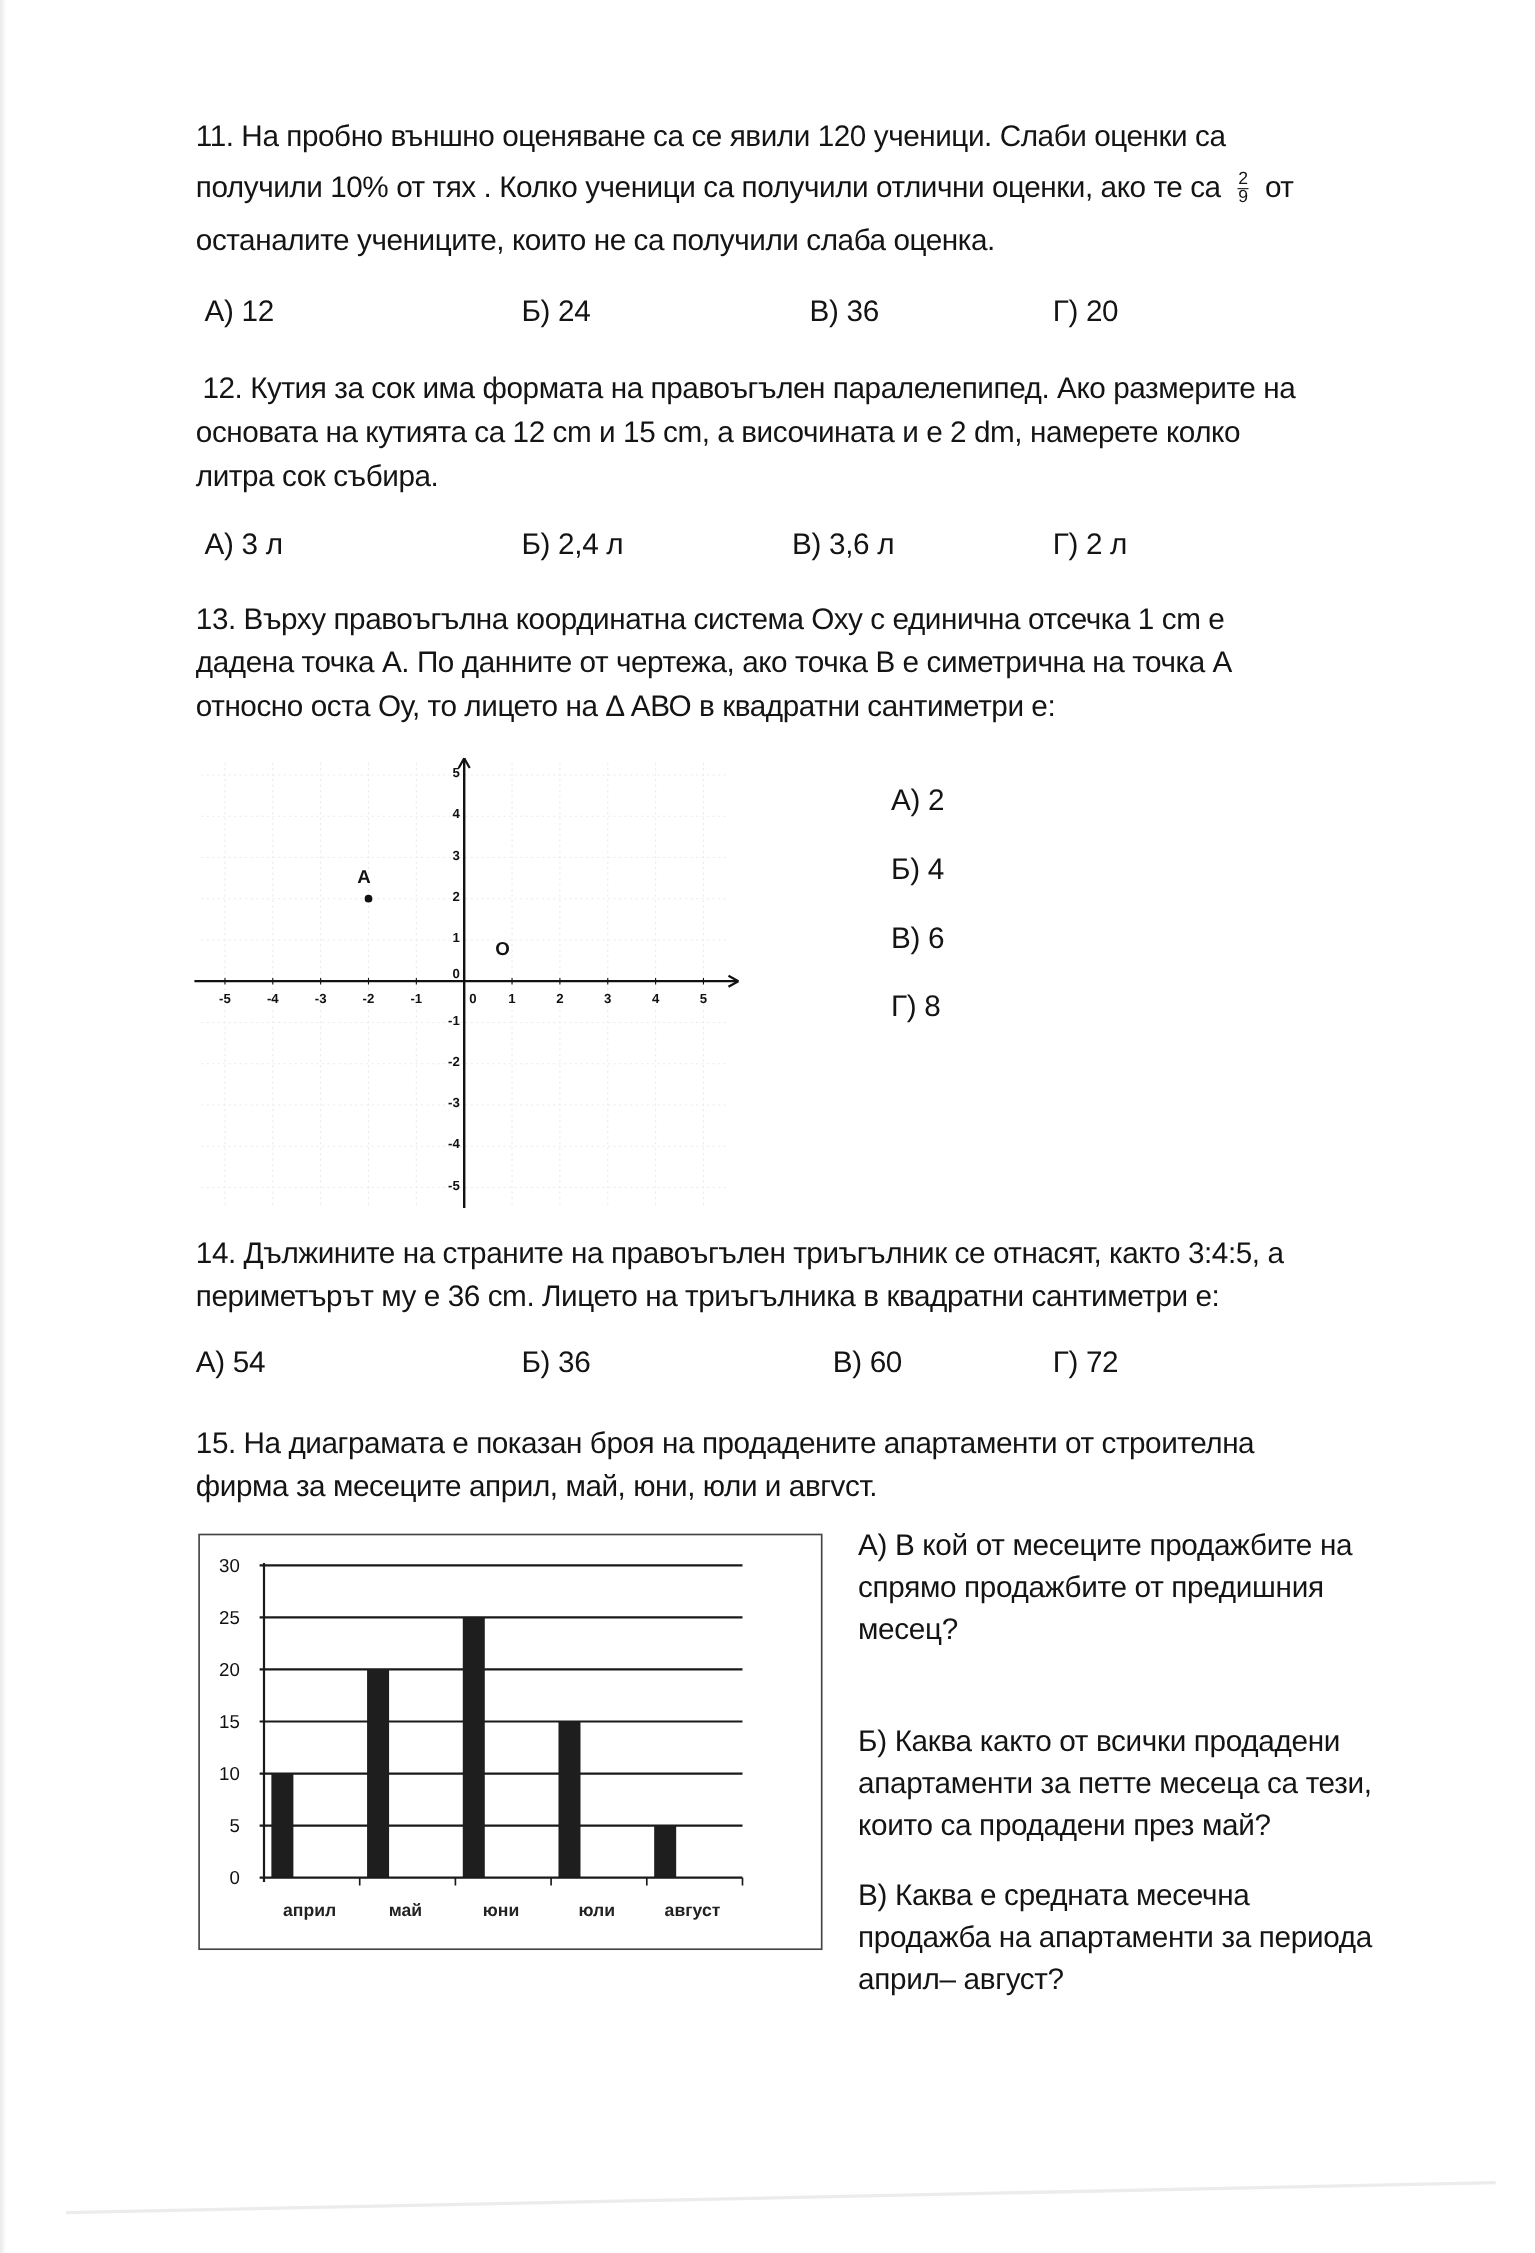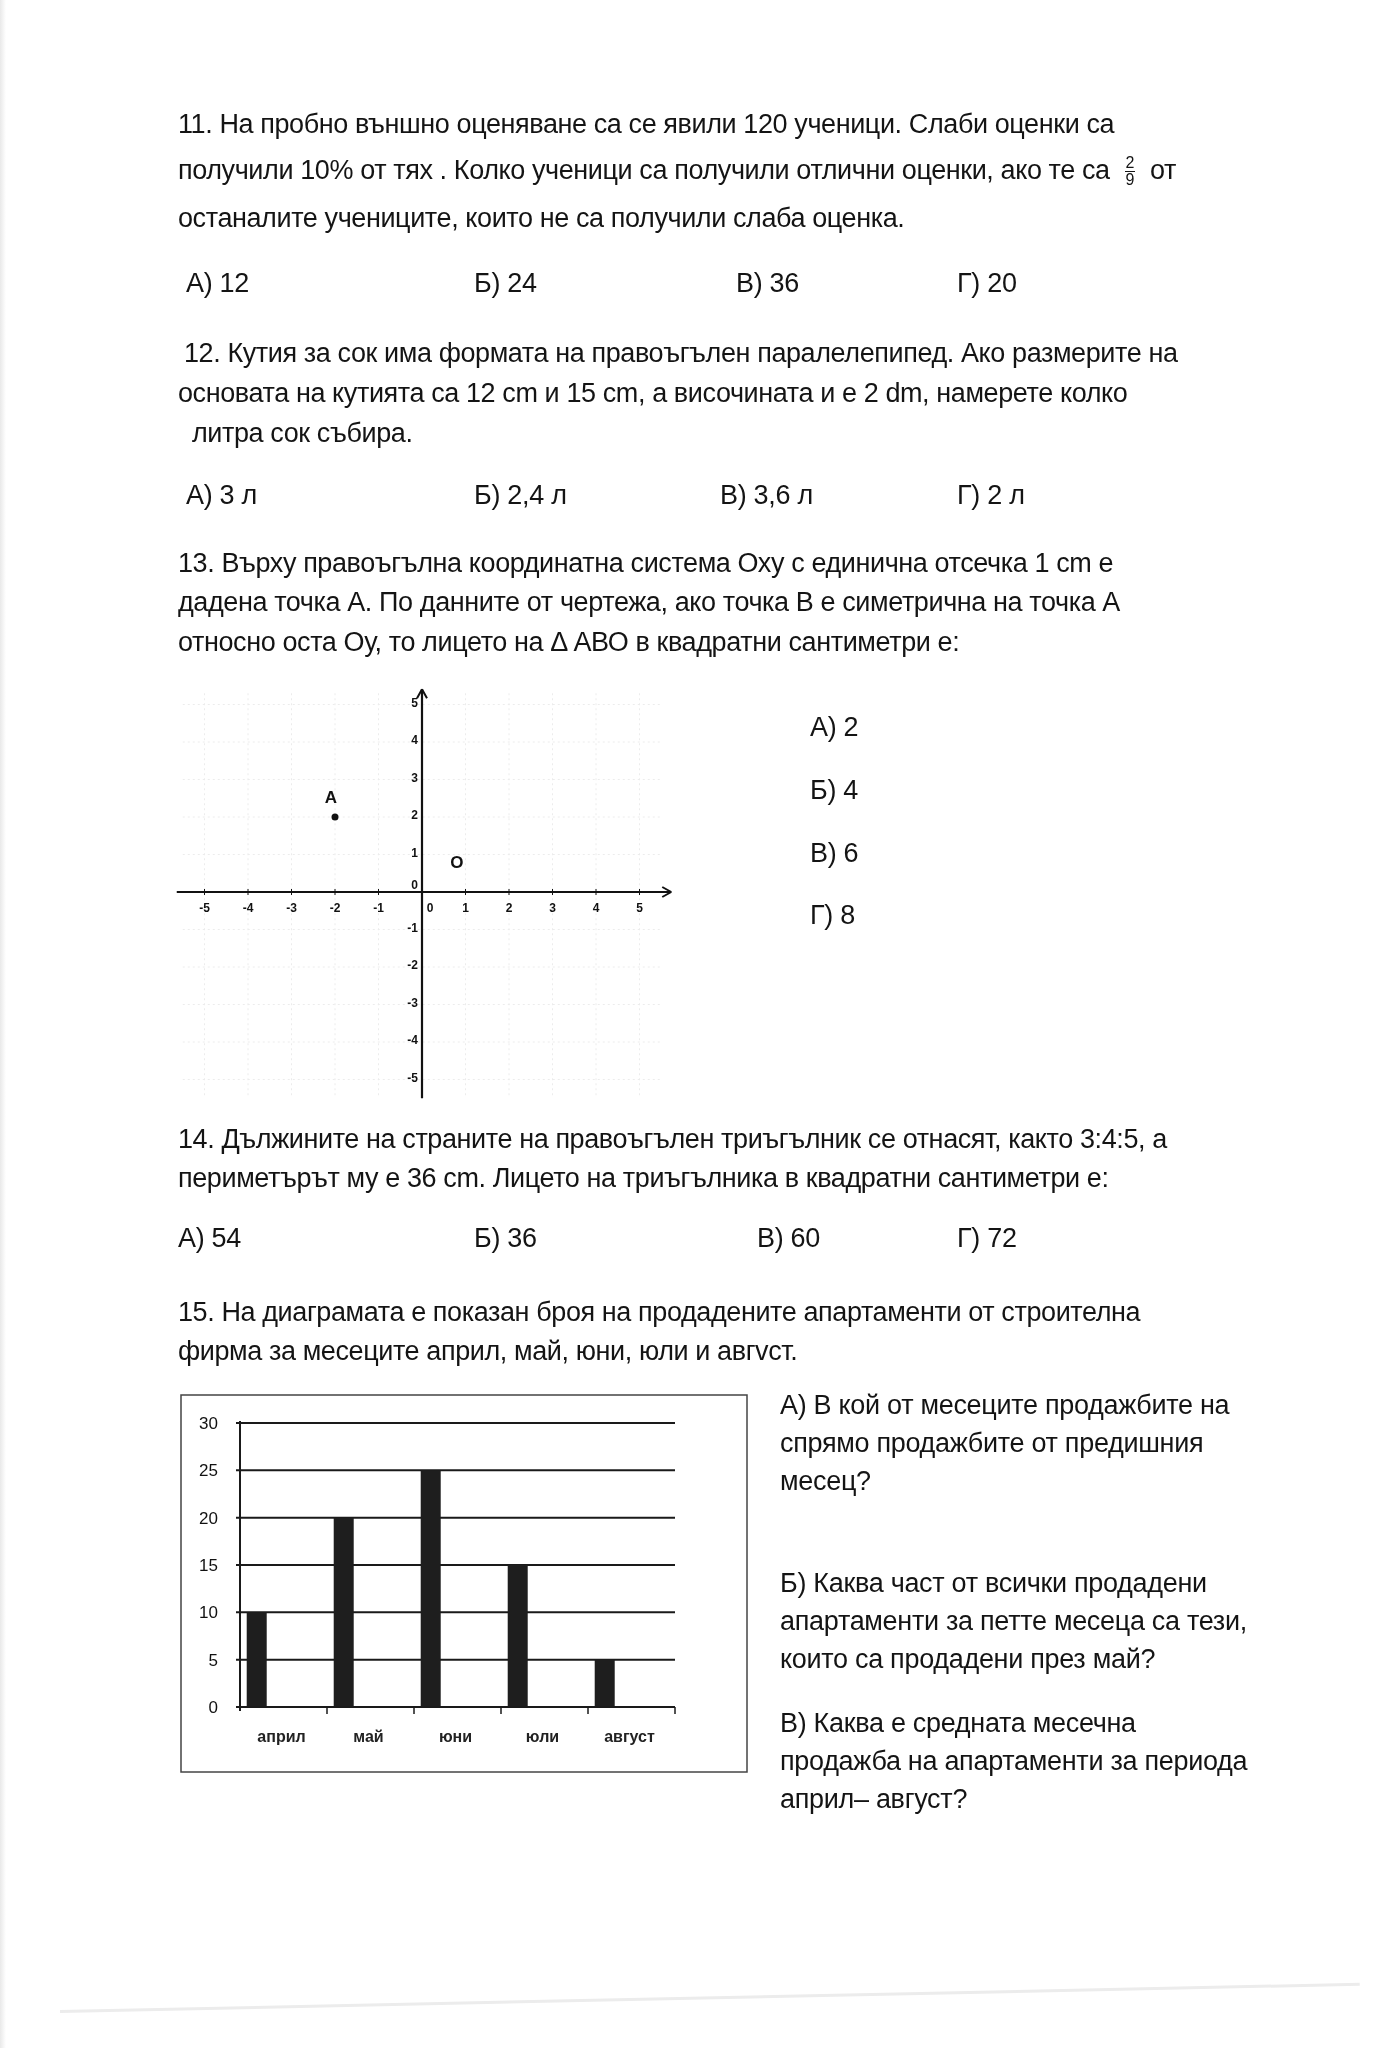--- a/index.html
+++ b/index.html
@@ -38,21 +38,21 @@
   <div class="para" style="left:178px; top:198px;">останалите  учениците, които не са получили слаба оценка.</div>
   <div class="opt" style="left:186px; top:268px;">А) 12</div>
   <div class="opt" style="left:474px; top:268px;">Б) 24</div>
   <div class="opt" style="left:736px; top:268px;">В) 36</div>
   <div class="opt" style="left:957px; top:268px;">Г) 20</div>
 </div>
 
 <div>
   <div class="para" style="left:184px; top:333px;">12. Кутия за сок има формата на правоъгълен паралелепипед. Ако размерите на</div>
   <div class="para" style="left:178px; top:373px;">основата на кутията са 12 cm и 15 cm, а височината и е 2 dm, намерете колко</div>
-  <div class="para" style="left:192px; top:413px;">литра сок събира.</div>
+  <div class="para" style="left:178px; top:413px;">литра сок събира.</div>
   <div class="opt" style="left:186px; top:480px;">А) 3 л</div>
   <div class="opt" style="left:474px; top:480px;">Б) 2,4 л</div>
   <div class="opt" style="left:720px; top:480px;">В) 3,6 л</div>
   <div class="opt" style="left:957px; top:480px;">Г) 2 л</div>
 </div>
 
 <div>
   <div class="para" style="left:178px; top:543px;">13. Върху правоъгълна координатна система Оху с единична отсечка 1 cm е</div>
   <div class="para" style="left:178px; top:582px;">дадена точка А. По данните от чертежа, ако точка В е симетрична на точка А</div>
   <div class="para" style="left:178px; top:622px;">относно оста Оу, то лицето на Δ АВО в квадратни сантиметри е:</div>
@@ -190,21 +190,21 @@
         <text x="454.5" y="357" font-size="16" font-weight="bold" text-anchor="middle" fill="#222">август</text>
       </g>
   </svg>
 
   <div class="rq" style="top:1370px;">
     <div>А) В кой от месеците продажбите на</div>
     <div>спрямо продажбите от предишния</div>
     <div>месец?</div>
   </div>
   <div class="rq" style="top:1548px;">
-    <div>Б) Каква част от всички продадени</div>
+    <div>Б) Каква както от всички продадени</div>
     <div>апартаменти за петте месеца са тези,</div>
     <div>които са продадени през май?</div>
   </div>
   <div class="rq" style="top:1688px;">
     <div>В) Каква е средната месечна</div>
     <div>продажба на апартаменти за периода</div>
     <div>април– август?</div>
   </div>
 </div>
 

